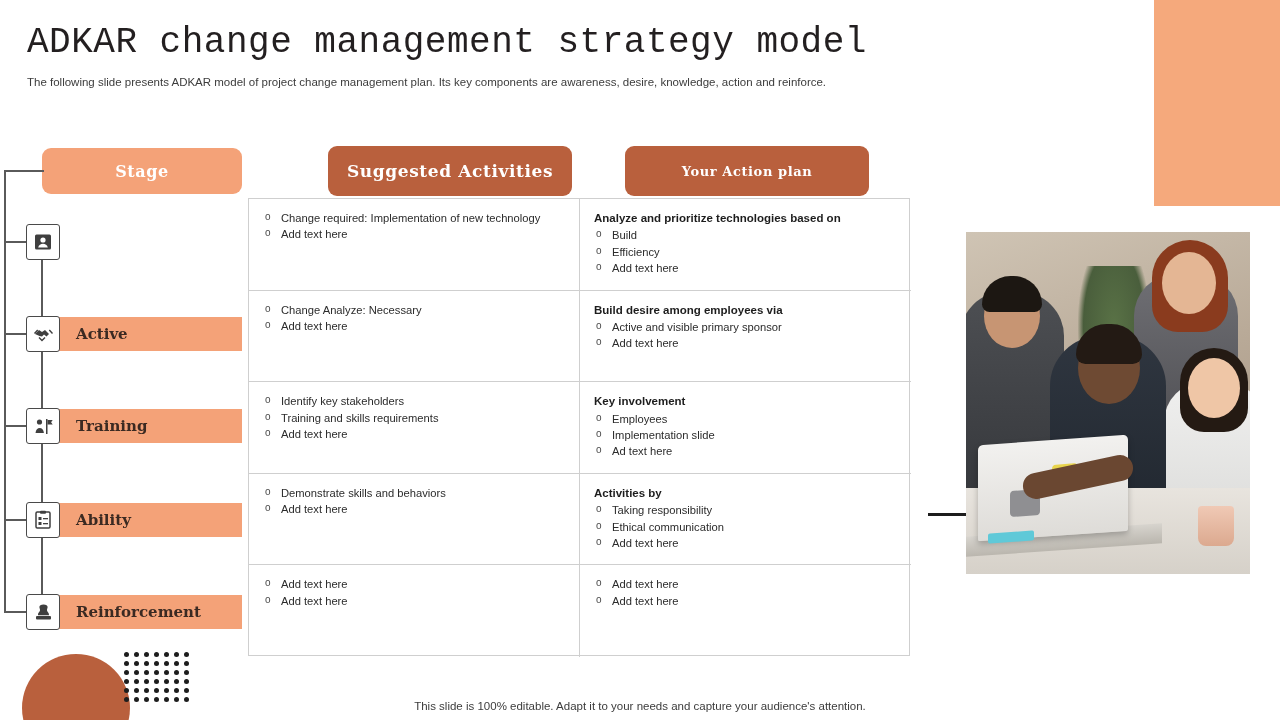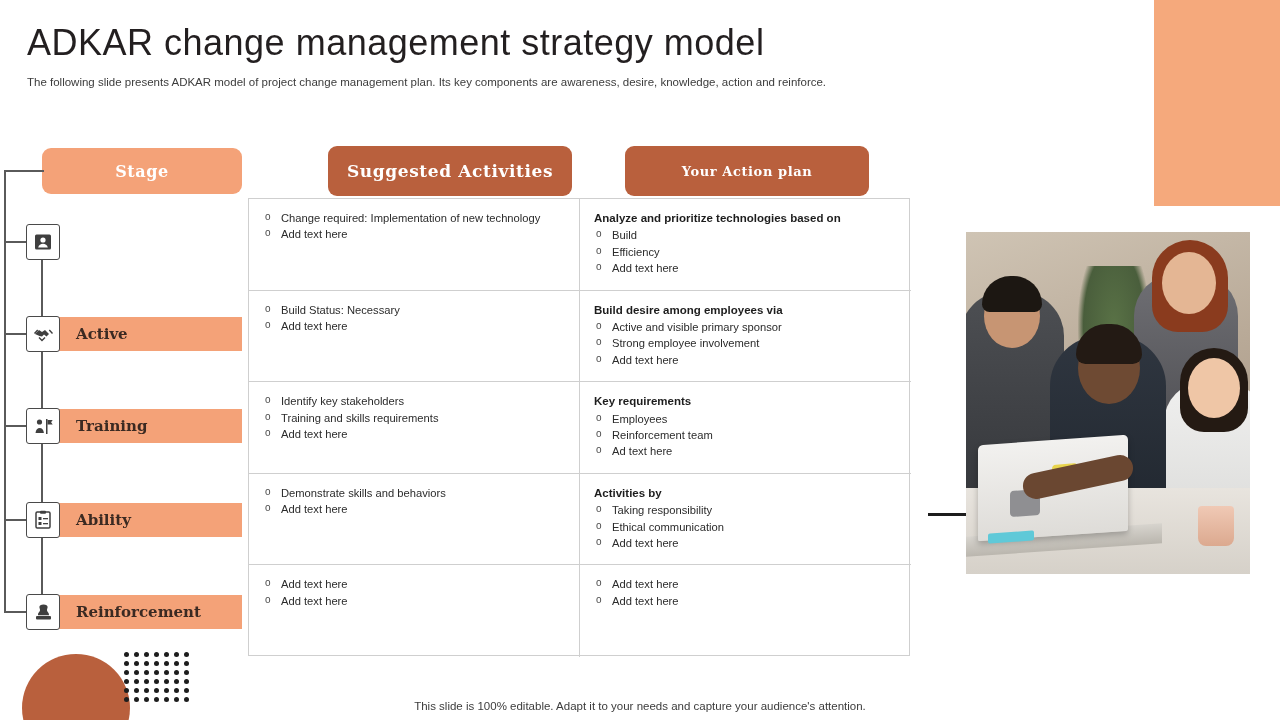--- a/index.html
+++ b/index.html
@@ -32,21 +32,21 @@
   }
   
   .title {
     position: absolute;
     left: 27px;
     top: 22px;
     font-size: 36px;
     font-weight: normal;
     color: #231f20;
     letter-spacing: 0.5px;
-    font-family: Liberation Sans, sans-serif;
+    font-family: Liberation Mono, monospace;
     white-space: nowrap;
   }
   .subtitle {
     position: absolute;
     left: 27px;
     top: 76px;
     font-size: 11.5px;
     color: #3c3c3c;
     white-space: nowrap;
   }
@@ -445,47 +445,46 @@
           <li>Build</li>
           <li>Efficiency</li>
           <li>Add text here</li>
         </ul>
       </div>
     </div>
 
     <div class="trow" style="top:91.6px;">
       <div class="cell-left">
         <ul class="bullets">
-          <li>Build Status: Necessary</li>
+          <li>Change Analyze: Necessary</li>
           <li>Add text here</li>
         </ul>
       </div>
       <div class="cell-right">
         <div class="cell-head">Build desire among employees via</div>
         <ul class="bullets">
           <li>Active and visible primary sponsor</li>
-          <li>Strong employee involvement</li>
           <li>Add text here</li>
         </ul>
       </div>
     </div>
 
     <div class="trow" style="top:183.2px;">
       <div class="cell-left">
         <ul class="bullets">
           <li>Identify key stakeholders</li>
           <li>Training and skills requirements</li>
           <li>Add text here</li>
         </ul>
       </div>
       <div class="cell-right">
-        <div class="cell-head">Key requirements</div>
+        <div class="cell-head">Key involvement</div>
         <ul class="bullets">
           <li>Employees</li>
-          <li>Reinforcement team</li>
+          <li>Implementation slide</li>
           <li>Ad text here</li>
         </ul>
       </div>
     </div>
 
     <div class="trow" style="top:274.8px;">
       <div class="cell-left">
         <ul class="bullets">
           <li>Demonstrate skills and behaviors</li>
           <li>Add text here</li>

